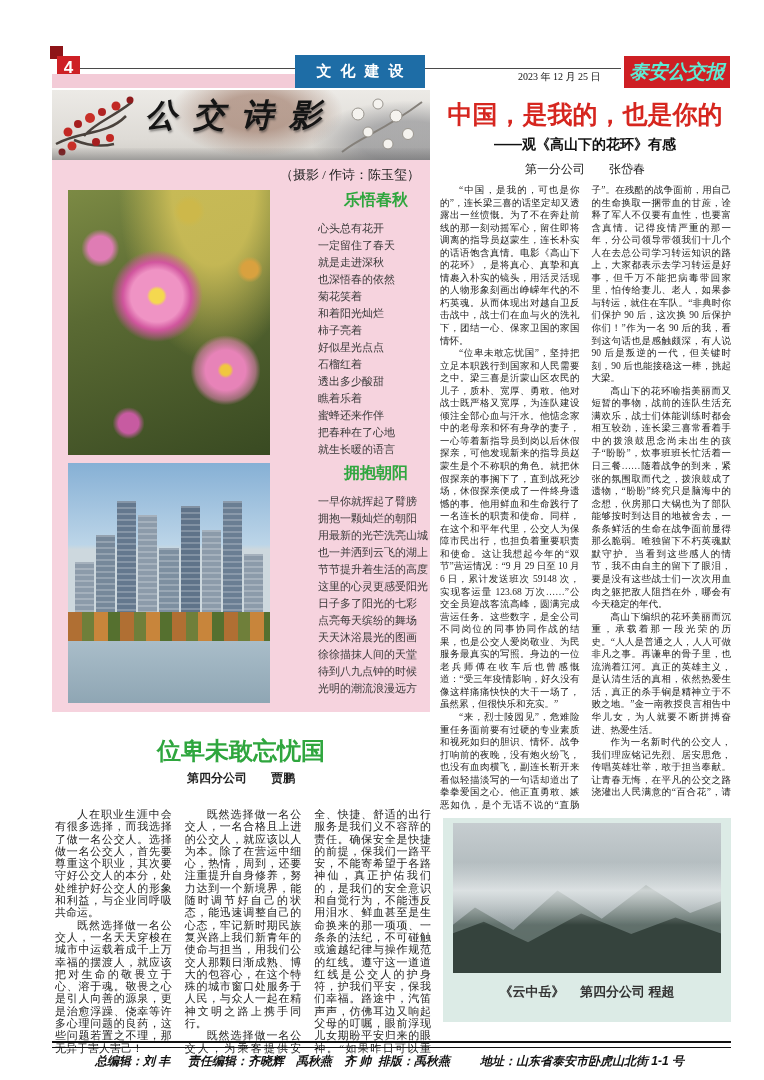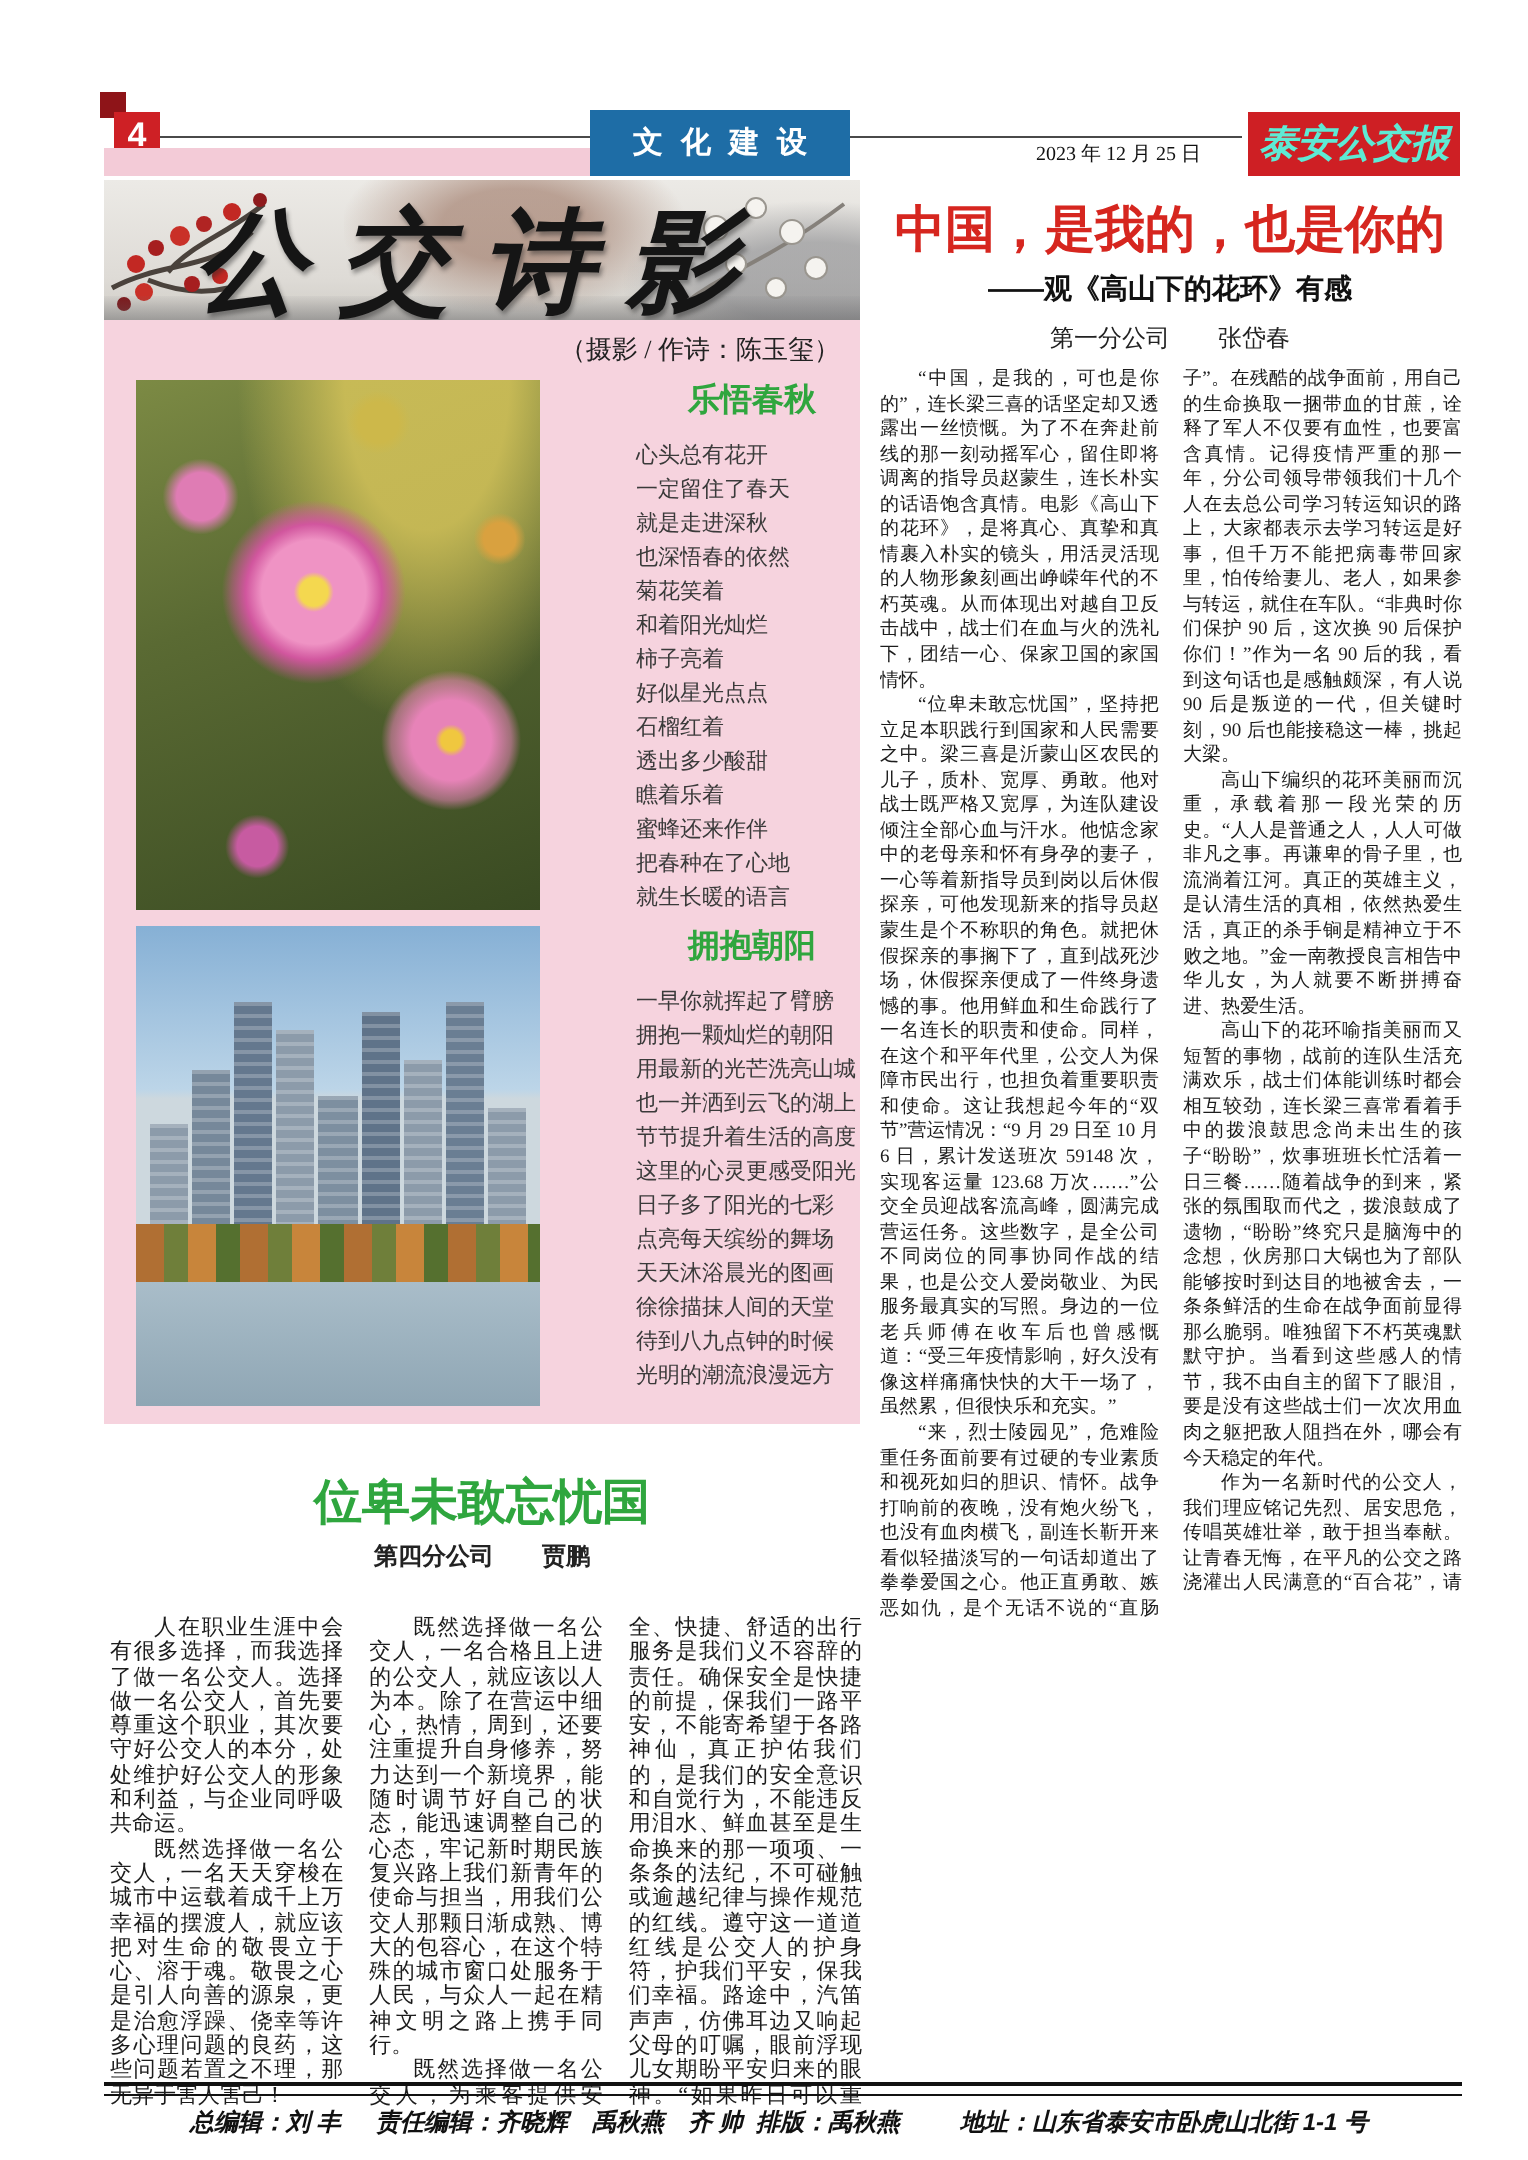--- a/index.html
+++ b/index.html
@@ -21,21 +21,21 @@
   .hdr-date{position:absolute;left:518px;top:70px;font-size:10px;color:#111;white-space:nowrap;}
   .hdr-masthead{position:absolute;left:624px;top:56px;width:106px;height:32px;background:#ce1f24;
            color:#5eead4;font-family:Liberation Sans, sans-serif;font-style:italic;font-weight:bold;font-size:19px;
            display:flex;align-items:center;justify-content:center;white-space:nowrap;}
 
   
   .poetry-panel{position:absolute;left:52px;top:90px;width:378px;height:622px;background:#f6d3de;}
   .banner{position:absolute;left:0;top:0;width:378px;height:70px;overflow:hidden;
           background:linear-gradient(180deg,#eceae6 0%,#dedbd6 70%,#cfccc6 100%);}
   .banner-title{position:absolute;left:0;top:4px;width:100%;text-align:center;z-index:3;
-          font-family:"DejaVu Serif",serif;font-weight:900;font-style:italic;font-size:56px;
+          font-family:"DejaVu Serif",serif;font-weight:900;font-style:italic;font-size:32px;
           letter-spacing:16px;color:#151515;text-shadow:1px 2px 2px rgba(40,40,40,.45);}
   .ink-blob{position:absolute;left:120px;top:-6px;width:170px;height:72px;z-index:1;
           background:radial-gradient(ellipse at 50% 40%,rgba(146,102,82,.55) 0 30%,rgba(146,102,82,.25) 52%,transparent 72%);}
   .gray-wash{position:absolute;right:-20px;top:10px;width:140px;height:70px;z-index:1;
           background:radial-gradient(ellipse at 70% 60%,rgba(120,122,128,.5) 0 35%,transparent 70%);}
   .bottom-wash{position:absolute;left:0;bottom:0;width:100%;height:12px;z-index:2;
           background:linear-gradient(180deg,rgba(110,110,112,.05),rgba(95,95,98,.45));}
   .plum{position:absolute;left:2px;top:2px;z-index:2;}
   .blossom{position:absolute;right:2px;top:2px;z-index:2;}
   .poetry-byline{position:absolute;right:10px;top:76px;font-size:13px;color:#222;}
@@ -224,25 +224,36 @@
     </div>
   </div>
 
   <div class="ma-title">中国，是我的，也是你的</div>
   <div class="ma-sub">——观《高山下的花环》有感</div>
   <div class="ma-byline">第一分公司　　张岱春</div>
   <div class="ma-body">
       <p class="para">“中国，是我的，可也是你的”，连长梁三喜的话坚定却又透露出一丝愤慨。为了不在奔赴前线的那一刻动摇军心，留住即将调离的指导员赵蒙生，连长朴实的话语饱含真情。电影《高山下的花环》，是将真心、真挚和真情裹入朴实的镜头，用活灵活现的人物形象刻画出峥嵘年代的不朽英魂。从而体现出对越自卫反击战中，战士们在血与火的洗礼下，团结一心、保家卫国的家国情怀。</p>
       <p class="para">“位卑未敢忘忧国”，坚持把立足本职践行到国家和人民需要之中。梁三喜是沂蒙山区农民的儿子，质朴、宽厚、勇敢。他对战士既严格又宽厚，为连队建设倾注全部心血与汗水。他惦念家中的老母亲和怀有身孕的妻子，一心等着新指导员到岗以后休假探亲，可他发现新来的指导员赵蒙生是个不称职的角色。就把休假探亲的事搁下了，直到战死沙场，休假探亲便成了一件终身遗憾的事。他用鲜血和生命践行了一名连长的职责和使命。同样，在这个和平年代里，公交人为保障市民出行，也担负着重要职责和使命。这让我想起今年的“双节”营运情况：“9 月 29 日至 10 月 6 日，累计发送班次 59148 次，实现客运量 123.68 万次……”公交全员迎战客流高峰，圆满完成营运任务。这些数字，是全公司不同岗位的同事协同作战的结果，也是公交人爱岗敬业、为民服务最真实的写照。身边的一位老兵师傅在收车后也曾感慨道：“受三年疫情影响，好久没有像这样痛痛快快的大干一场了，虽然累，但很快乐和充实。”</p>
       <p class="para">“来，烈士陵园见”，危难险重任务面前要有过硬的专业素质和视死如归的胆识、情怀。战争打响前的夜晚，没有炮火纷飞，也没有血肉横飞，副连长靳开来看似轻描淡写的一句话却道出了拳拳爱国之心。他正直勇敢、嫉恶如仇，是个无话不说的“直肠子”。在残酷的战争面前，用自己的生命换取一捆带血的甘蔗，诠释了军人不仅要有血性，也要富含真情。记得疫情严重的那一年，分公司领导带领我们十几个人在去总公司学习转运知识的路上，大家都表示去学习转运是好事，但千万不能把病毒带回家里，怕传给妻儿、老人，如果参与转运，就住在车队。“非典时你们保护 90 后，这次换 90 后保护你们！”作为一名 90 后的我，看到这句话也是感触颇深，有人说 90 后是叛逆的一代，但关键时刻，90 后也能接稳这一棒，挑起大梁。</p>
+      <p class="para">高山下的花环喻指美丽而又短暂的事物，战前的连队生活充满欢乐，战士们体能训练时都会相互较劲，连长梁三喜常看着手中的拨浪鼓思念尚未出生的孩子“盼盼”，炊事班班长忙活着一日三餐……随着战争的到来，紧张的氛围取而代之，拨浪鼓成了遗物，“盼盼”终究只是脑海中的念想，伙房那口大锅也为了部队能够按时到达目的地被舍去，一条条鲜活的生命在战争面前显得那么脆弱。唯独留下不朽英魂默默守护。当看到这些感人的情节，我不由自主的留下了眼泪，要是没有这些战士们一次次用血肉之躯把敌人阻挡在外，哪会有今天稳定的年代。</p>
       <p class="para">高山下编织的花环美丽而沉重，承载着那一段光荣的历史。“人人是普通之人，人人可做非凡之事。再谦卑的骨子里，也流淌着江河。真正的英雄主义，是认清生活的真相，依然热爱生活，真正的杀手锏是精神立于不败之地。”金一南教授良言相告中华儿女，为人就要不断拼搏奋进、热爱生活。</p>
-      <p class="para">高山下的花环喻指美丽而又短暂的事物，战前的连队生活充满欢乐，战士们体能训练时都会相互较劲，连长梁三喜常看着手中的拨浪鼓思念尚未出生的孩子“盼盼”，炊事班班长忙活着一日三餐……随着战争的到来，紧张的氛围取而代之，拨浪鼓成了遗物，“盼盼”终究只是脑海中的念想，伙房那口大锅也为了部队能够按时到达目的地被舍去，一条条鲜活的生命在战争面前显得那么脆弱。唯独留下不朽英魂默默守护。当看到这些感人的情节，我不由自主的留下了眼泪，要是没有这些战士们一次次用血肉之躯把敌人阻挡在外，哪会有今天稳定的年代。</p>
       <p class="para">作为一名新时代的公交人，我们理应铭记先烈、居安思危，传唱英雄壮举，敢于担当奉献。让青春无悔，在平凡的公交之路浇灌出人民满意的“百合花”，请记住：“中国，是我的，也是你的！”</p>
     </div>
 
+  <div class="feat">
+    <div class="photo-mtn">
+      <div class="mtn-far"></div>
+      <div class="mtn-near"></div>
+      <div class="fog"></div>
+    </div>
+    <div class="feat-cap">
+      <span>《云中岳》</span>
+      <span>第四分公司  程超</span>
+    </div>
+  </div>
 
   <div class="bus-title">位卑未敢忘忧国</div>
   <div class="bus-byline">第四分公司　　贾鹏</div>
   <div class="bus-body">
       <p class="para">人在职业生涯中会有很多选择，而我选择了做一名公交人。选择做一名公交人，首先要尊重这个职业，其次要守好公交人的本分，处处维护好公交人的形象和利益，与企业同呼吸共命运。</p>
       <p class="para">既然选择做一名公交人，一名天天穿梭在城市中运载着成千上万幸福的摆渡人，就应该把对生命的敬畏立于心、溶于魂。敬畏之心是引人向善的源泉，更是治愈浮躁、侥幸等许多心理问题的良药，这些问题若置之不理，那无异于害人害己！</p>
       <p class="para">既然选择做一名公交人，一名合格且上进的公交人，就应该以人为本。除了在营运中细心，热情，周到，还要注重提升自身修养，努力达到一个新境界，能随时调节好自己的状态，能迅速调整自己的心态，牢记新时期民族复兴路上我们新青年的使命与担当，用我们公交人那颗日渐成熟、博大的包容心，在这个特殊的城市窗口处服务于人民，与众人一起在精神文明之路上携手同行。</p>
       <p class="para">既然选择做一名公交人，为乘客提供安全、快捷、舒适的出行服务是我们义不容辞的责任。确保安全是快捷的前提，保我们一路平安，不能寄希望于各路神仙，真正护佑我们的，是我们的安全意识和自觉行为，不能违反用泪水、鲜血甚至是生命换来的那一项项、一条条的法纪，不可碰触或逾越纪律与操作规范的红线。遵守这一道道红线是公交人的护身符，护我们平安，保我们幸福。路途中，汽笛声声，仿佛耳边又响起父母的叮嘱，眼前浮现儿女期盼平安归来的眼神。“如果昨日可以重来，我决不敢疲劳驾驶”，“如果昨日可以重来，一定不再冒然起步”。想要“安全”就没有“如果”，“如果”不会让时间重新来过。既然选择做一名公交人，就要做一名优秀的公交人，做一名重视职业操守、传播文明、确保安全的公交人。</p>
     </div>
 

